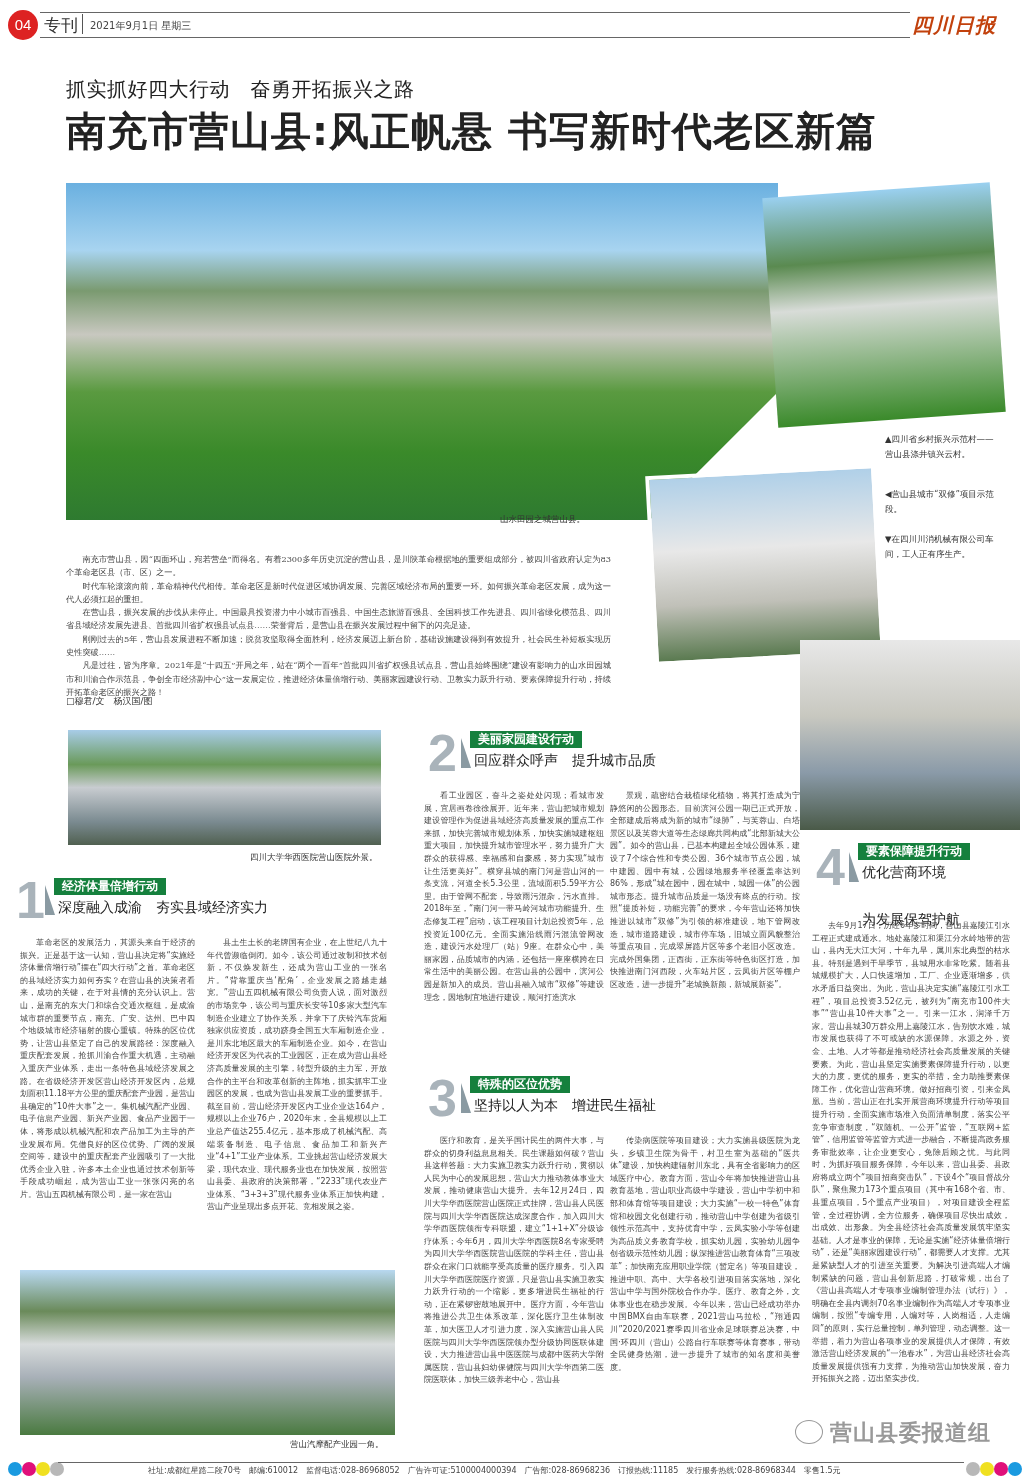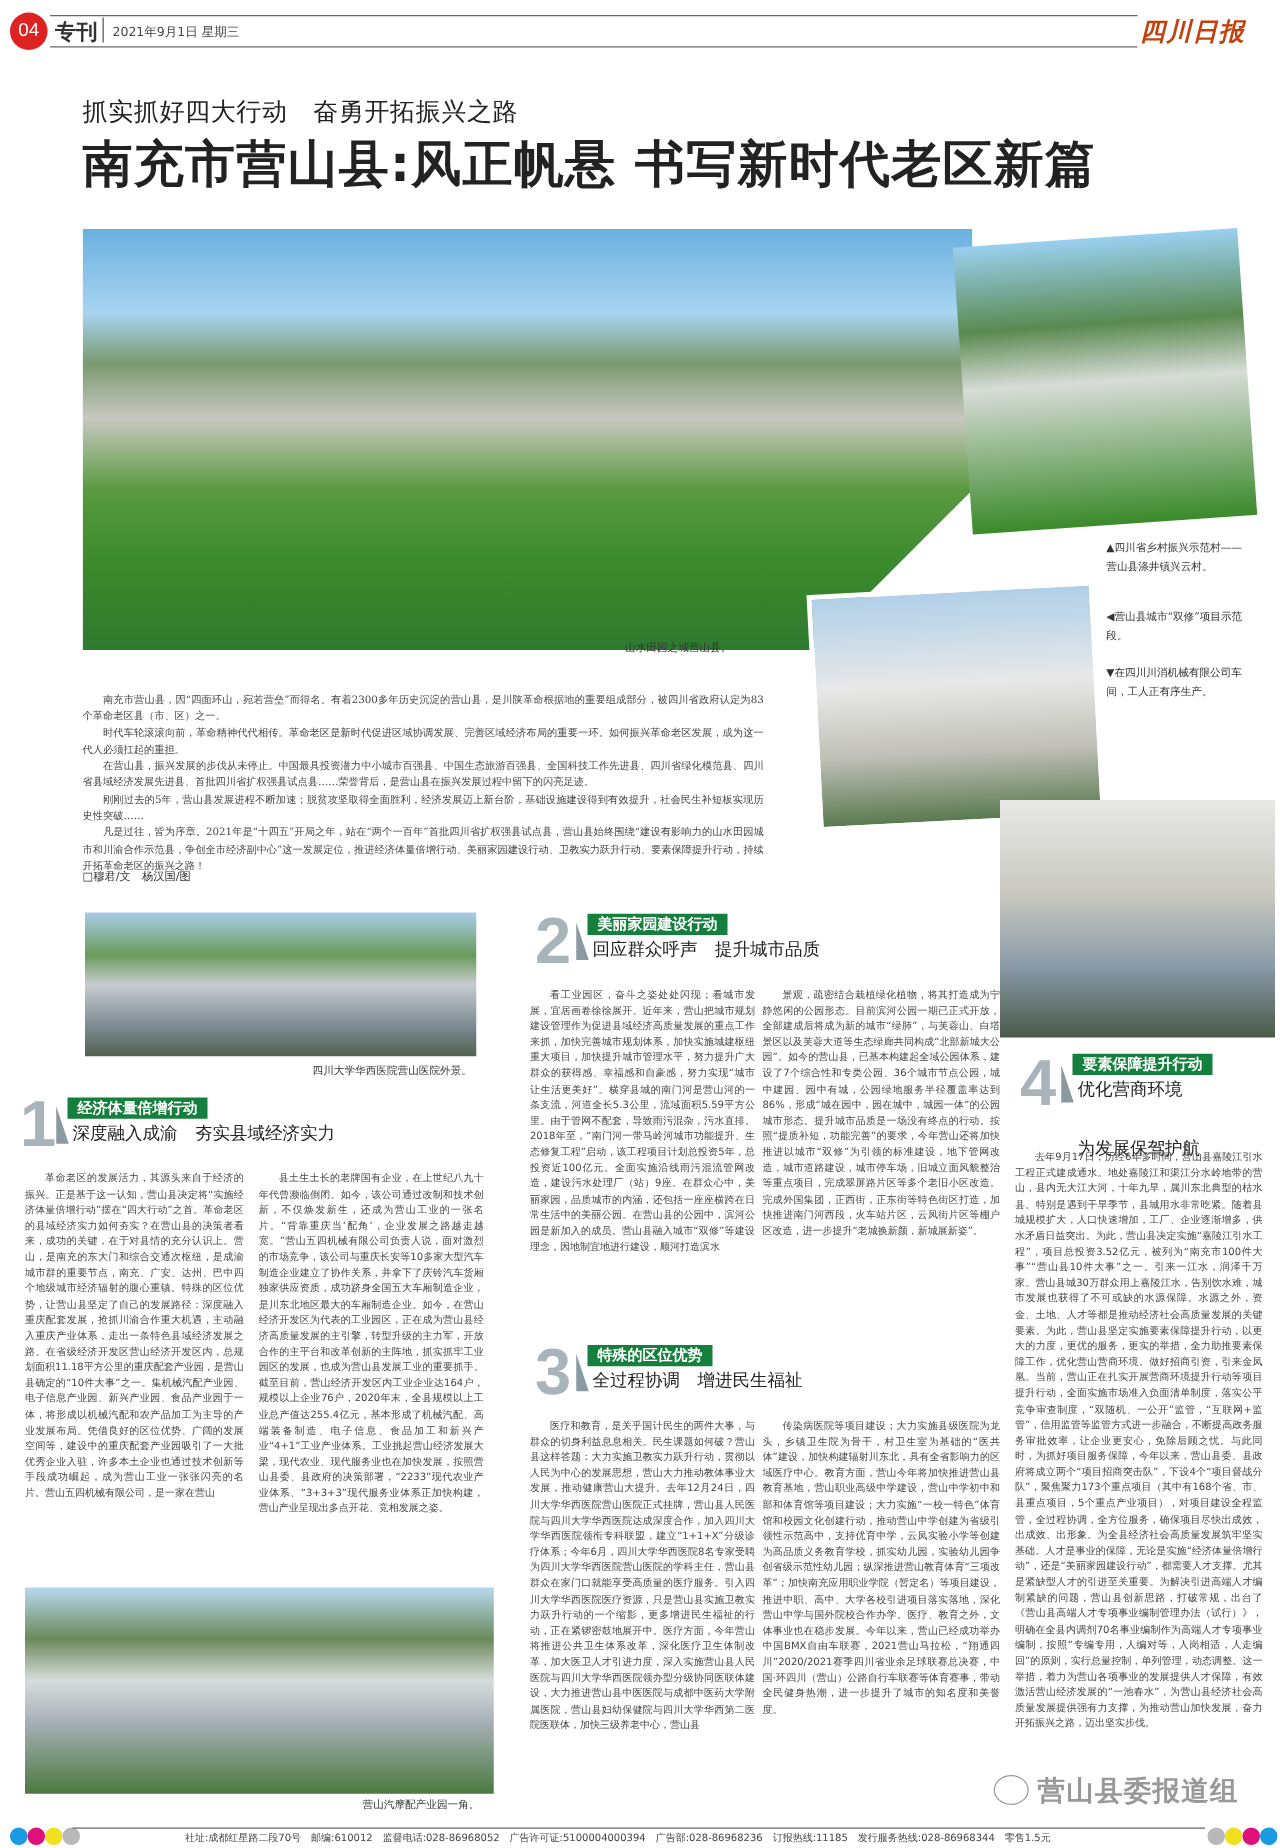--- a/index.html
+++ b/index.html
@@ -1,19 +1,19 @@
 <!DOCTYPE html>
 <html><head>
 <meta charset="utf-8">
 <style>
 *{box-sizing:border-box;margin:0;padding:0}
 body{width:1024px;height:1478px;background:#fff;font-family:"DejaVu Sans","Liberation Sans",sans-serif;color:#333;position:relative;overflow:hidden}
 .abs{position:absolute}
 .pn{left:8px;top:10px;width:30px;height:30px;border-radius:50%;background:#d22;color:#fff;font-size:15px;line-height:30px;text-align:center;font-family:"Liberation Sans",sans-serif}
-.sec{left:44px;top:14px;font-size:17px;font-weight:bold;color:#333}
+.sec{left:44px;top:14px;font-size:17px;font-weight:normal;color:#333}
 .vbar{left:82px;top:14px;width:1px;height:20px;background:#555}
 .date{left:90px;top:19px;font-size:10px;color:#444}
 .brand{left:912px;top:12px;font-size:20px;color:#c2410c;font-family:"DejaVu Serif",serif;font-style:italic;font-weight:bold;letter-spacing:1px}
 .kicker{left:66px;top:76px;font-size:20px;color:#222;letter-spacing:0.5px}
 .title{left:66px;top:104px;font-size:40px;font-weight:bold;color:#222;letter-spacing:1px}
 .photo{background:linear-gradient(180deg,#6ab0e0 0%,#a8d4f0 20%,#7a9a70 32%,#c8c8c0 45%,#5a9a40 62%,#3a8a2a 80%,#2e7a30 100%)}
 .photo2{background:linear-gradient(180deg,#9ad0f0 0%,#5a8a50 30%,#d8dcd8 50%,#3a8a2a 100%)}
 .photo3{background:linear-gradient(180deg,#b0d0e8 0%,#e8e8e8 40%,#c0c0b8 70%,#5a7a50 100%)}
 .photo4{background:linear-gradient(180deg,#3a4a30 0%,#6a8a60 40%,#2e5a28 100%)}
 .photo5{background:linear-gradient(180deg,#e8e8e8 0%,#c8c8c0 40%,#8a9aa8 70%,#4a5a48 100%)}
@@ -80,21 +80,21 @@
 <div class="abs secnum" style="left:428px;top:731px">2</div>
 <div class="abs slant" style="left:461px;top:738px"></div>
 <div class="abs tagbox" style="left:470px;top:731px">美丽家园建设行动</div>
 <div class="abs sub" style="left:474px;top:751px">回应群众呼声　提升城市品质</div>
 <div class="abs body" style="left:424px;top:790px;width:180px;height:275px;overflow:hidden">看工业园区，奋斗之姿处处闪现；看城市发展，宜居画卷徐徐展开。近年来，营山把城市规划建设管理作为促进县域经济高质量发展的重点工作来抓，加快完善城市规划体系，加快实施城建枢纽重大项目，加快提升城市管理水平，努力提升广大群众的获得感、幸福感和自豪感，努力实现“城市让生活更美好”。横穿县城的南门河是营山河的一条支流，河道全长5.3公里，流域面积5.59平方公里。由于管网不配套，导致雨污混杂，污水直排。2018年至，“南门河一带马岭河城市功能提升、生态修复工程”启动，该工程项目计划总投资5年，总投资近100亿元。全面实施沿线雨污混流管网改造，建设污水处理厂（站）9座。在群众心中，美丽家园，品质城市的内涵，还包括一座座横跨在日常生活中的美丽公园。在营山县的公园中，滨河公园是新加入的成员。营山县融入城市“双修”等建设理念，因地制宜地进行建设，顺河打造滨水</div>
 <div class="abs body" style="left:610px;top:790px;width:190px;height:275px;overflow:hidden">景观，疏密结合栽植绿化植物，将其打造成为宁静悠闲的公园形态。目前滨河公园一期已正式开放，全部建成后将成为新的城市“绿肺”，与芙蓉山、白塔景区以及芙蓉大道等生态绿廊共同构成“北部新城大公园”。如今的营山县，已基本构建起全域公园体系，建设了7个综合性和专类公园、36个城市节点公园，城中建园、园中有城，公园绿地服务半径覆盖率达到86%，形成“城在园中，园在城中，城园一体”的公园城市形态。提升城市品质是一场没有终点的行动。按照“提质补短，功能完善”的要求，今年营山还将加快推进以城市“双修”为引领的标准建设，地下管网改造，城市道路建设，城市停车场，旧城立面风貌整治等重点项目，完成翠屏路片区等多个老旧小区改造。完成外国集团，正西街，正东街等特色街区打造，加快推进南门河西段，火车站片区，云凤街片区等棚户区改造，进一步提升“老城换新颜，新城展新姿”。</div>
 
 <div class="abs secnum" style="left:428px;top:1076px">3</div>
 <div class="abs slant" style="left:461px;top:1083px"></div>
 <div class="abs tagbox" style="left:470px;top:1076px">特殊的区位优势</div>
-<div class="abs sub" style="left:474px;top:1096px">全过程协调　增进民生福祉</div>
+<div class="abs sub" style="left:474px;top:1096px">坚持以人为本　增进民生福祉</div>
 <div class="abs body" style="left:424px;top:1135px;width:180px;height:320px;overflow:hidden">医疗和教育，是关乎国计民生的两件大事，与群众的切身利益息息相关。民生课题如何破？营山县这样答题：大力实施卫教实力跃升行动，贯彻以人民为中心的发展思想，营山大力推动教体事业大发展，推动健康营山大提升。去年12月24日，四川大学华西医院营山医院正式挂牌，营山县人民医院与四川大学华西医院达成深度合作，加入四川大学华西医院领衔专科联盟，建立“1+1+X”分级诊疗体系；今年6月，四川大学华西医院8名专家受聘为四川大学华西医院营山医院的学科主任，营山县群众在家门口就能享受高质量的医疗服务。引入四川大学华西医院医疗资源，只是营山县实施卫教实力跃升行动的一个缩影，更多增进民生福祉的行动，正在紧锣密鼓地展开中。医疗方面，今年营山将推进公共卫生体系改革，深化医疗卫生体制改革，加大医卫人才引进力度，深入实施营山县人民医院与四川大学华西医院领办型分级协同医联体建设，大力推进营山县中医医院与成都中医药大学附属医院，营山县妇幼保健院与四川大学华西第二医院医联体，加快三级养老中心，营山县</div>
 <div class="abs body" style="left:610px;top:1135px;width:190px;height:305px;overflow:hidden">传染病医院等项目建设；大力实施县级医院为龙头，乡镇卫生院为骨干，村卫生室为基础的“医共体”建设，加快构建辐射川东北，具有全省影响力的区域医疗中心。教育方面，营山今年将加快推进营山县教育基地，营山职业高级中学建设，营山中学初中和部和体育馆等项目建设；大力实施“一校一特色”体育馆和校园文化创建行动，推动营山中学创建为省级引领性示范高中，支持优育中学，云凤实验小学等创建为高品质义务教育学校，抓实幼儿园，实验幼儿园争创省级示范性幼儿园；纵深推进营山教育体育“三项改革”；加快南充应用职业学院（暂定名）等项目建设，推进中职、高中、大学各校引进项目落实落地，深化营山中学与国外院校合作办学。医疗、教育之外，文体事业也在稳步发展。今年以来，营山已经成功举办中国BMX自由车联赛，2021营山马拉松，“翔通四川”2020/2021赛季四川省业余足球联赛总决赛，中国·环四川（营山）公路自行车联赛等体育赛事，带动全民健身热潮，进一步提升了城市的知名度和美誉度。</div>
 
 <div class="abs secnum" style="left:816px;top:845px">4</div>
 <div class="abs slant" style="left:849px;top:852px"></div>
 <div class="abs tagbox" style="left:858px;top:843px">要素保障提升行动</div>
 <div class="abs sub" style="left:862px;top:863px">优化营商环境</div>
 <div class="abs sub" style="left:862px;top:910px">为发展保驾护航</div>
 <div class="abs body" style="left:812px;top:920px;width:198px;height:530px;overflow:hidden">去年9月17日，历经6年多时间，营山县嘉陵江引水工程正式建成通水。地处嘉陵江和渠江分水岭地带的营山，县内无大江大河，十年九旱，属川东北典型的枯水县。特别是遇到干旱季节，县城用水非常吃紧。随着县城规模扩大，人口快速增加，工厂、企业逐渐增多，供水矛盾日益突出。为此，营山县决定实施“嘉陵江引水工程”，项目总投资3.52亿元，被列为“南充市100件大事”“营山县10件大事”之一。引来一江水，润泽千万家。营山县城30万群众用上嘉陵江水，告别饮水难，城市发展也获得了不可或缺的水源保障。水源之外，资金、土地、人才等都是推动经济社会高质量发展的关键要素。为此，营山县坚定实施要素保障提升行动，以更大的力度，更优的服务，更实的举措，全力助推要素保障工作，优化营山营商环境。做好招商引资，引来金凤凰。当前，营山正在扎实开展营商环境提升行动等项目提升行动，全面实施市场准入负面清单制度，落实公平竞争审查制度，“双随机、一公开”监管，“互联网+监管”，信用监管等监管方式进一步融合，不断提高政务服务审批效率，让企业更安心，免除后顾之忧。与此同时，为抓好项目服务保障，今年以来，营山县委、县政府将成立两个“项目招商突击队”，下设4个“项目督战分队”，聚焦聚力173个重点项目（其中有168个省、市、县重点项目，5个重点产业项目），对项目建设全程监管，全过程协调，全方位服务，确保项目尽快出成效，出成效、出形象。为全县经济社会高质量发展筑牢坚实基础。人才是事业的保障，无论是实施“经济体量倍增行动”，还是“美丽家园建设行动”，都需要人才支撑。尤其是紧缺型人才的引进至关重要。为解决引进高端人才编制紧缺的问题，营山县创新思路，打破常规，出台了《营山县高端人才专项事业编制管理办法（试行）》，明确在全县内调剂70名事业编制作为高端人才专项事业编制，按照“专编专用，人编对等，人岗相适，人走编回”的原则，实行总量控制，单列管理，动态调整。这一举措，着力为营山各项事业的发展提供人才保障，有效激活营山经济发展的“一池春水”，为营山县经济社会高质量发展提供强有力支撑，为推动营山加快发展，奋力开拓振兴之路，迈出坚实步伐。</div>
 

